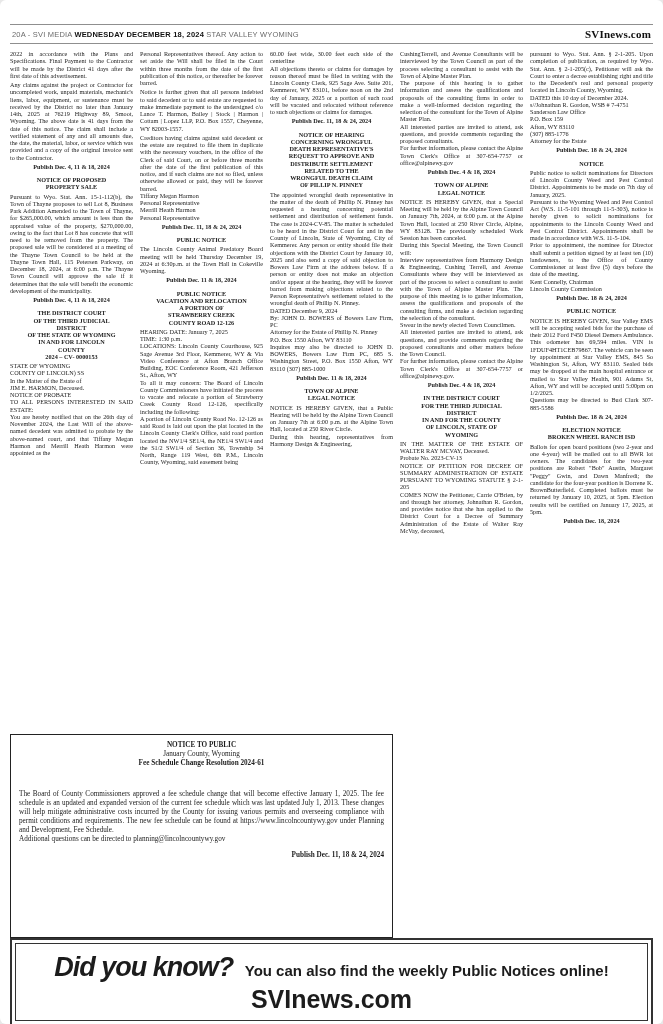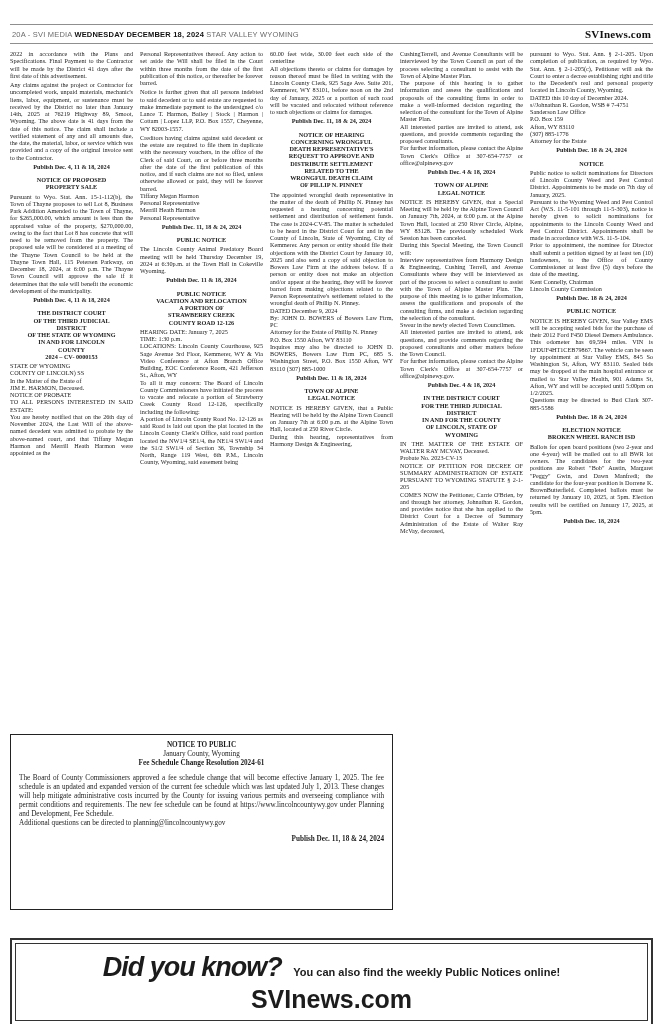--- a/index.html
+++ b/index.html
@@ -6,20 +6,21 @@
   .page{
     position:relative;
     width:663px;height:1024px;
     margin:0 auto;
     background:#ffffff;
     font-family:"Liberation Serif", serif;
     color:#1c1c1c;
     box-sizing:border-box;
     padding:24px 10px 0;
     overflow:hidden;
+    border-radius:6px;
   }
   
   .masthead{
     display:flex;justify-content:space-between;align-items:center;
     border-top:1px solid #8f8f8f;border-bottom:1px solid #8f8f8f;
     padding:3px 2px;
     font-family:"Liberation Sans", sans-serif;
     font-size:7.5px;letter-spacing:.2px;
   }
   .masthead .left span{color:#6b6b6b;}
@@ -38,47 +39,47 @@
   #col-0{left:0;}   #col-1{left:130px;} #col-2{left:260px;}
   #col-3{left:390px;} #col-4{left:520px;}
   #col-0,#col-1,#col-2{height:676px;}
   #col-3,#col-4{height:872px;}
   .blk-p{text-align:justify;white-space:pre-line;margin:0 0 2px;}
   .blk-h{font-weight:bold;text-align:center;white-space:pre-line;margin:6px 0 2px;}
   .blk-pub{font-weight:bold;text-align:center;margin:1px 0 5px;}
   .col > .blk-h:first-child{margin-top:0;}
   
   .fee-box{
-    position:absolute;left:0;top:684px;width:383px;height:176px;
+    position:absolute;left:0;top:684px;width:383px;height:204px;
     border:1.5px solid #222;
     box-sizing:border-box;
     padding:6px 8px 4px;
     font-size:7.2px;line-height:1.25;
   }
   .fee-box .c{text-align:center;}
   .fee-box .b{font-weight:bold;}
-  .fee-box .body{text-align:justify;margin-top:6px;}
+  .fee-box .body{text-align:justify;margin-top:22px;}
   .fee-box .contact{margin-top:0;}
   .fee-box .pub{font-weight:bold;text-align:right;margin-top:7px;}
   
   .banner-outer{
     position:absolute;left:10px;right:10px;top:938px;
     border:2px solid #333;padding:3px;background:#fff;
   }
   .banner-inner{
     border:1px solid #333;
     text-align:center;
     padding:8px 4px 6px;
     font-family:"Liberation Sans", sans-serif;
   }
   .banner-line1{white-space:nowrap;}
   .banner-headline{
     font-size:27px;font-weight:bold;font-style:italic;letter-spacing:-1px;text-align:center;
   }
-  .banner-tagline{font-size:11px;font-weight:bold;margin-left:7px;}
+  .banner-tagline{font-size:15px;font-weight:bold;margin-left:7px;}
   .banner-site{font-size:25px;font-weight:bold;margin-top:2px;}
 </style>
 </head>
 <body>
 
 <div class="page">
 
   <div class="masthead">
     <div class="left">
       <span>20A - SVI MEDIA </span><b>WEDNESDAY DECEMBER 18, 2024</b><span> STAR VALLEY WYOMING</span>

